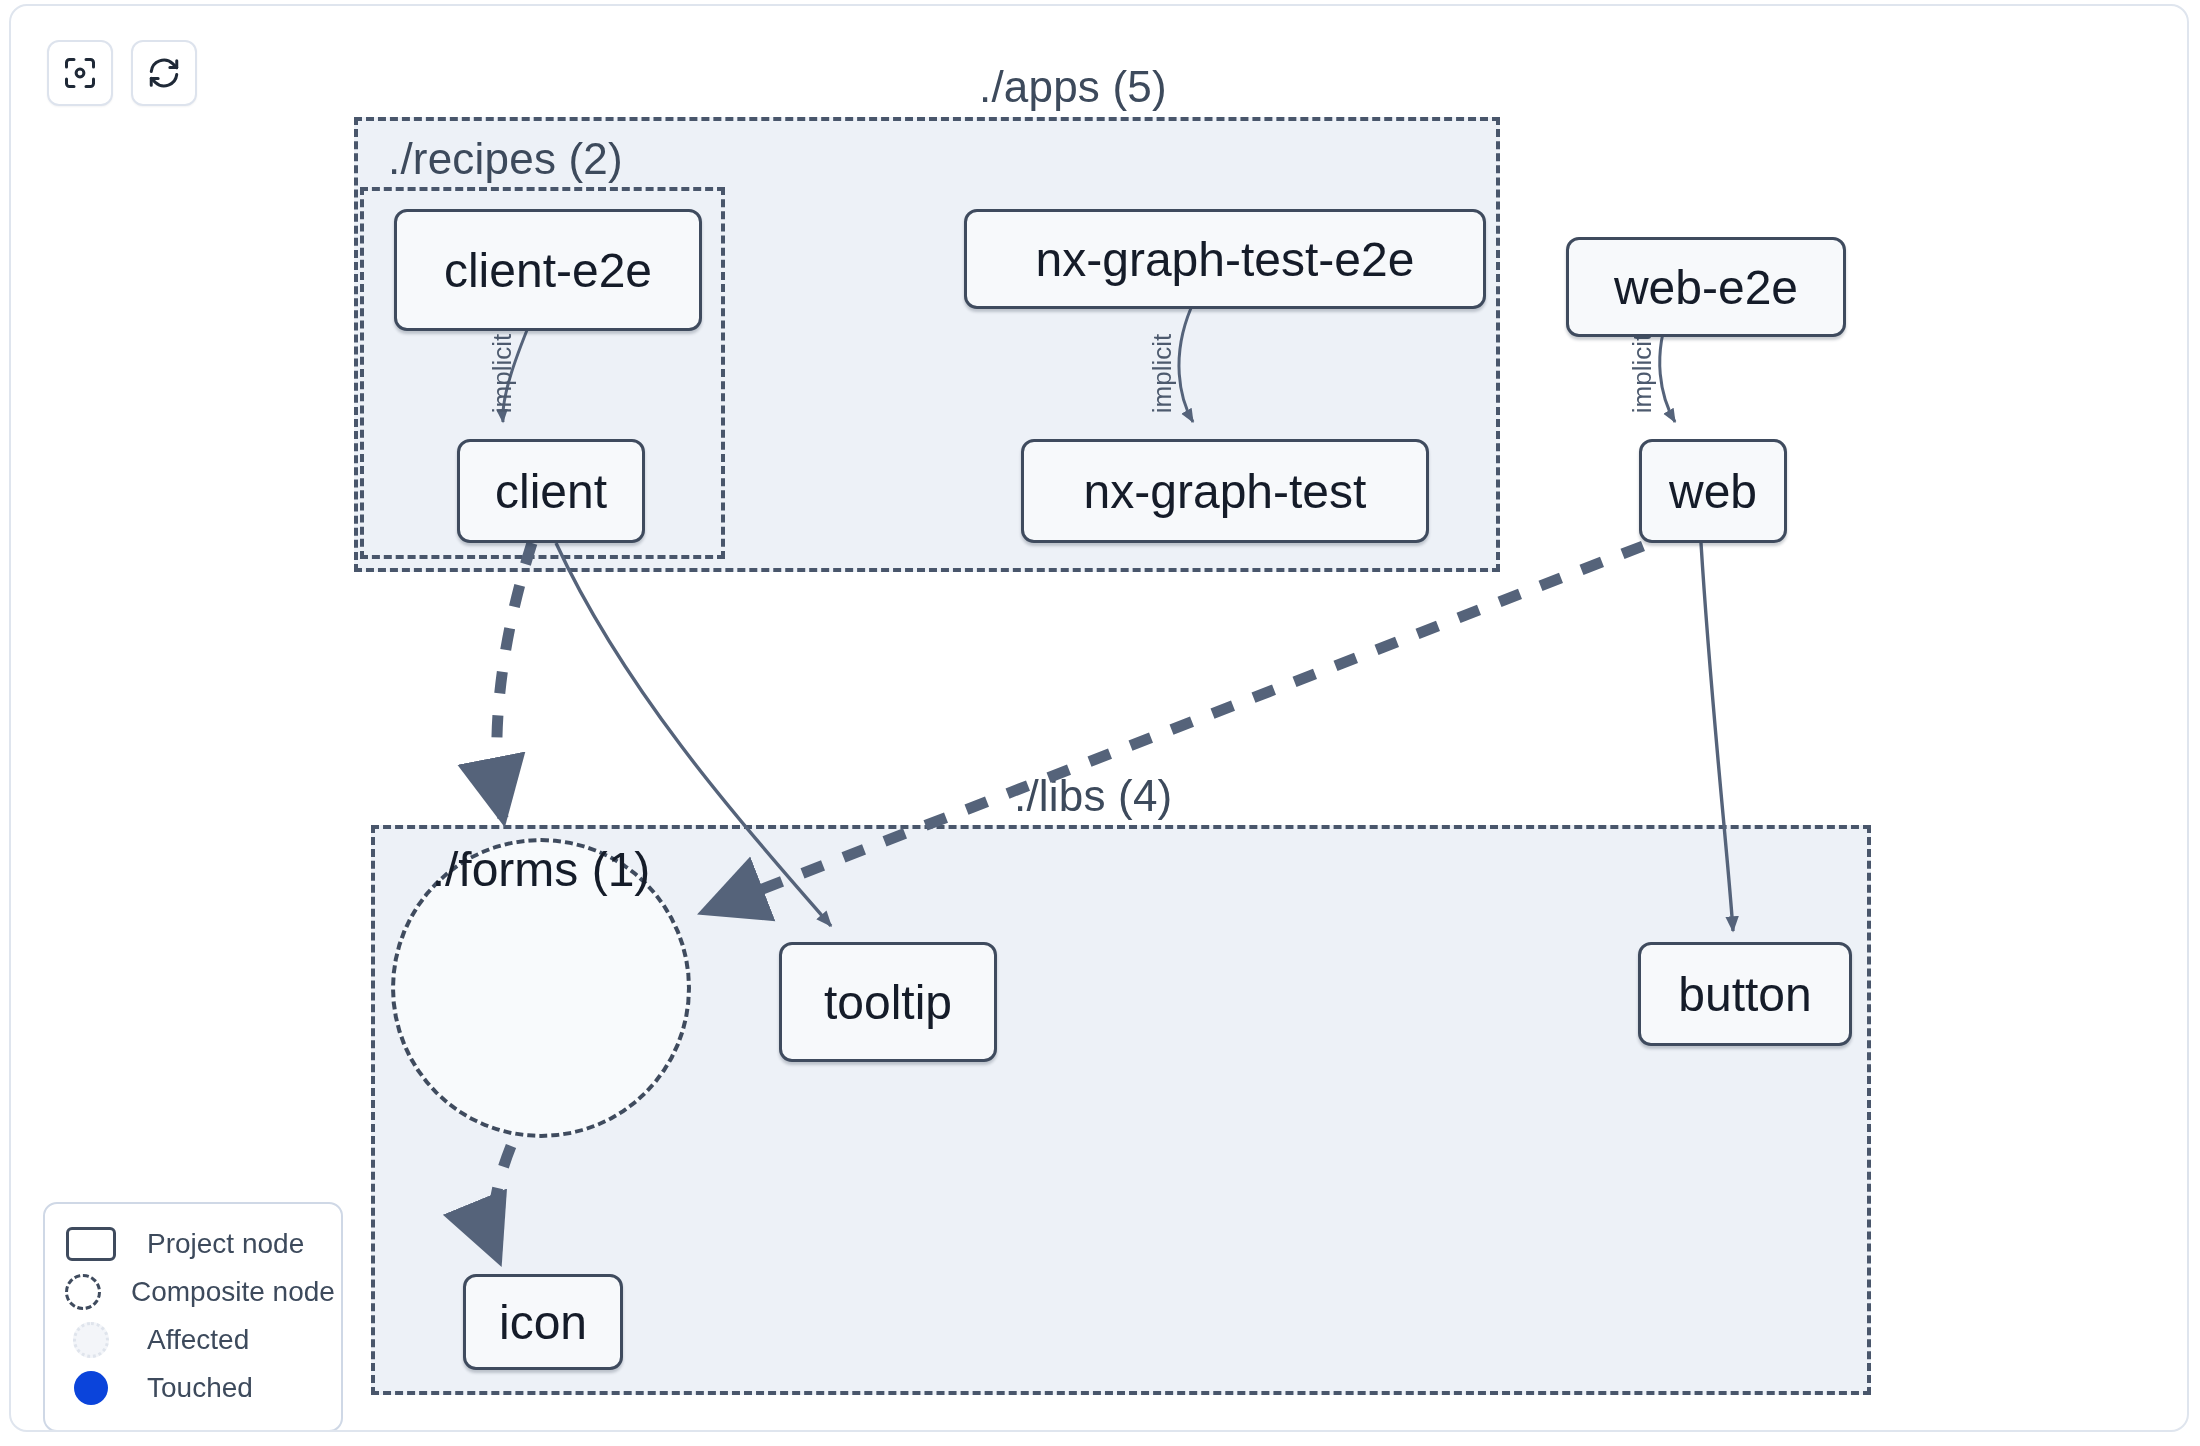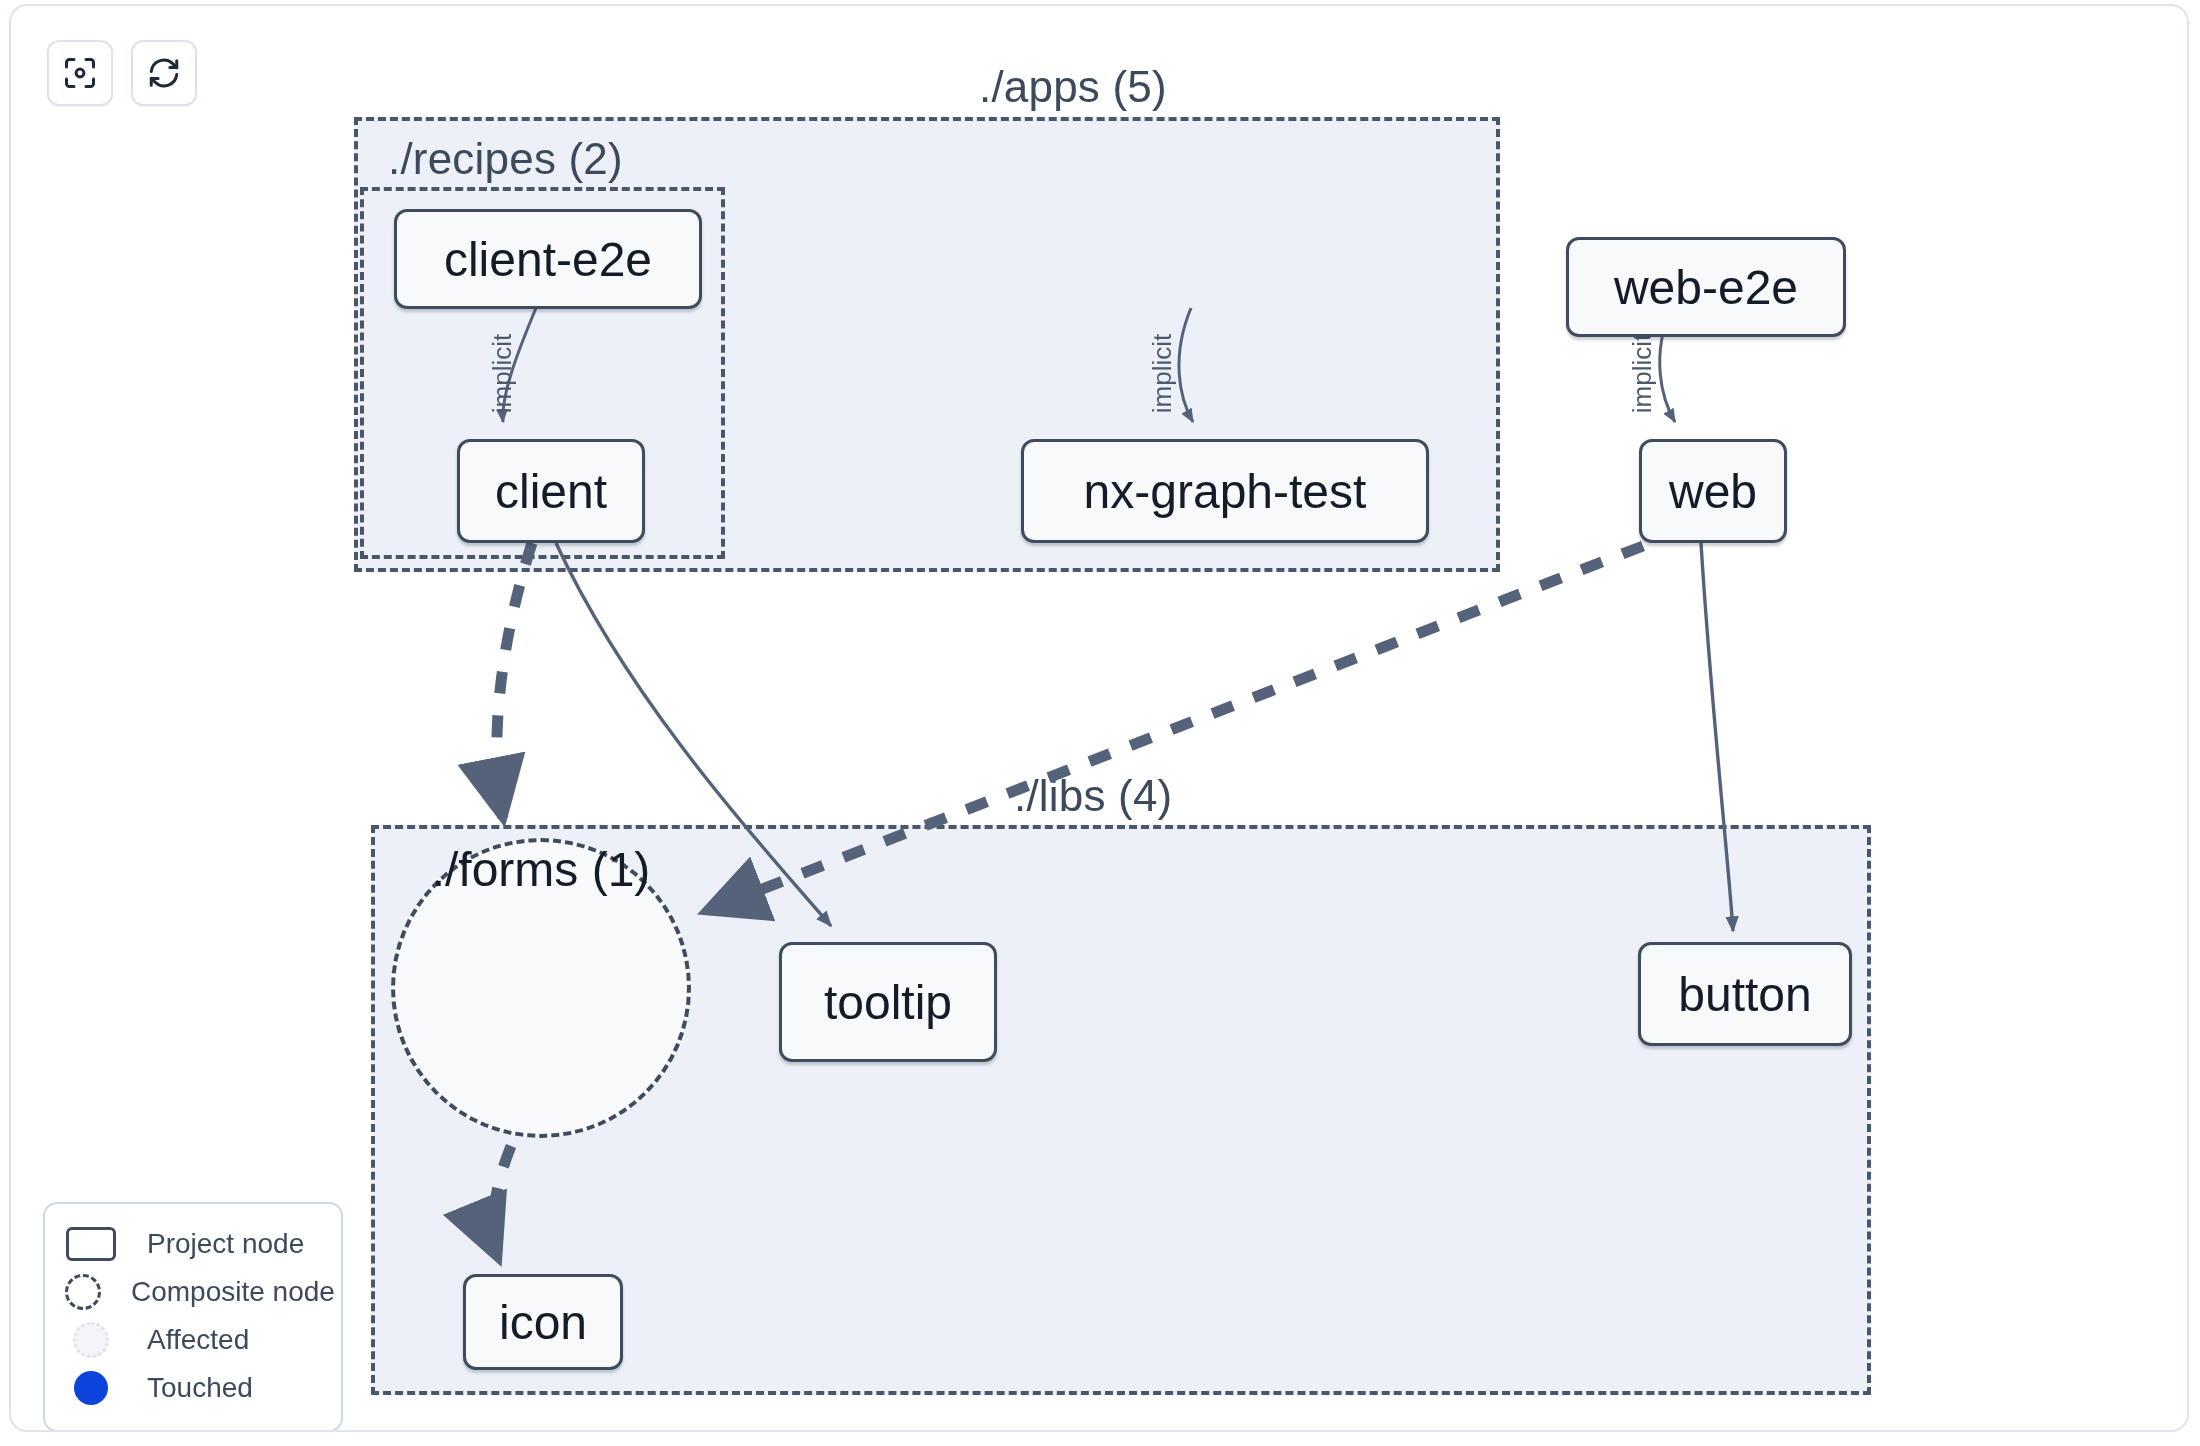--- a/index.html
+++ b/index.html
@@ -238,28 +238,31 @@
 
     <path d="M 1690,537 C 1700,700 1718,860 1722,925" fill="none" stroke="#55637a" stroke-width="3.4" marker-end="url(#arrow-small)"></path>
 
     <path d="M 500,1140 C 480,1190 478,1230 487,1252" fill="none" stroke="#55637a" stroke-width="11" stroke-dasharray="22 22" marker-end="url(#arrow-big)"></path>
   </svg>
 
   <div class="edge-label" style="left:452px; top:352px; transform:rotate(-90deg);">implicit</div>
   <div class="edge-label" style="left:1112px; top:352px; transform:rotate(-90deg);">implicit</div>
   <div class="edge-label" style="left:1592px; top:352px; transform:rotate(-90deg);">implicit</div>
 
-  <div class="node" style="left:383px; top:203px; width:308px; height:100px;">
+  <div class="node" style="left:383px; top:203px; width:308px; height:122px;">
     <span>client-e2e</span>
   </div>
 
   <div class="node" style="left:446px; top:433px; width:188px; height:104px;">
     <span>client</span>
   </div>
 
+  <div class="node" style="left:953px; top:203px; width:522px; height:100px;">
+    <span>nx-graph-test-e2e</span>
+  </div>
 
   <div class="node" style="left:1010px; top:433px; width:408px; height:104px;">
     <span>nx-graph-test</span>
   </div>
 
   <div class="node" style="left:1555px; top:203px; width:280px; height:100px;margin-top:28px;">
     <span>web-e2e</span>
   </div>
 
   <div class="node" style="left:1628px; top:433px; width:148px; height:104px;">

